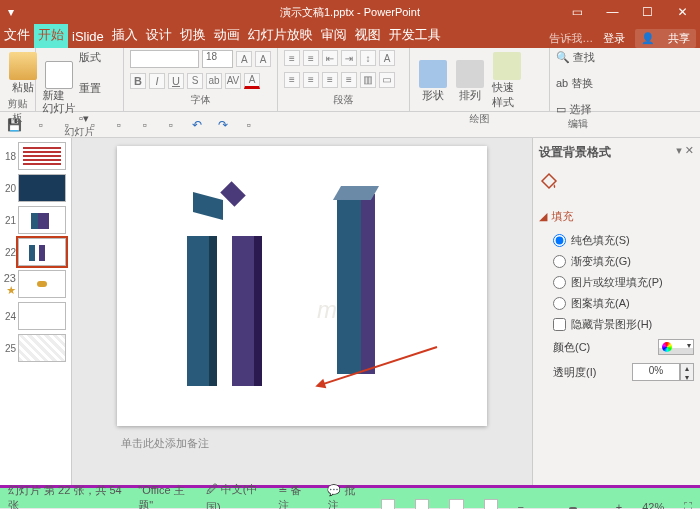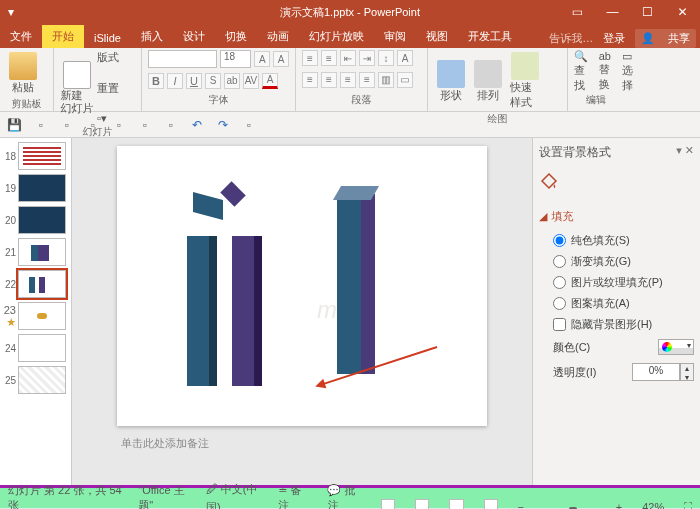--- a/index.html
+++ b/index.html
@@ -3,22 +3,22 @@
 <meta charset="utf-8">
 <style>
 *{margin:0;padding:0;box-sizing:border-box;font-family:"Microsoft YaHei",Arial,sans-serif;font-size:11px}
 body{width:700px;height:509px;background:#e6e6e6;overflow:hidden;position:relative}
 .titlebar{height:24px;background:#b7472a;color:#fff;display:flex;align-items:center;justify-content:center;position:relative}
 .titlebar .title{font-size:11px}
 .titlebar .wincontrols{position:absolute;right:0;display:flex}
 .titlebar .wincontrols div{width:35px;height:24px;display:flex;align-items:center;justify-content:center;font-size:12px}
 .titlebar .leftcontrols{position:absolute;left:8px;font-size:12px}
 .menubar{height:24px;background:#b7472a;display:flex;align-items:flex-end}
-.menubar .tab{padding:4px 10px;color:#fff;font-size:11px;cursor:pointer}
-.menubar .tab.active{background:#fde047;color:#b7472a}
+.menubar .tab{padding:4px 4px;color:#fff;font-size:13px;cursor:pointer}
+.menubar .tab.active{background:#5eead4;color:#b7472a}
 .menubar .right{margin-left:auto;display:flex;align-items:center;padding-right:4px}
 .menubar .right span{color:#fff;font-size:11px;margin-left:10px}
 .ribbon{height:64px;background:#f3f2f1;border-bottom:1px solid #d0d0d0;display:flex}
 .ribbon-group{border-right:1px solid #d0d0d0;padding:2px 6px;display:flex;flex-direction:column;justify-content:space-between;position:relative}
 .ribbon-group .label{text-align:center;font-size:10px;color:#666;padding-bottom:2px}
 .ribbon-row{display:flex;align-items:center;gap:3px}
 .rbtn{display:flex;flex-direction:column;align-items:center;justify-content:center;padding:2px;color:#555;font-size:10px}
 .rbtn-icon{width:18px;height:18px;background:#d5d5d5;border-radius:2px}
 .rbtn-big{width:34px}
 .rbtn-big .rbtn-icon{width:28px;height:28px}
@@ -30,21 +30,21 @@
 .workspace{display:flex;height:347px}
 .thumbs{width:72px;background:#fff;border-right:1px solid #ccc;overflow:hidden;padding-top:2px}
 .thumb-row{display:flex;align-items:center;padding:2px 2px;gap:2px}
 .thumb-num{width:14px;text-align:right;font-size:10px;color:#666}
 .thumb{width:48px;height:28px;border:1px solid #bbb;background:#fff;position:relative;overflow:hidden}
 .thumb.active{outline:2px solid #c43e1c}
 .canvas-area{flex:1;background:#e8e8e8;display:flex;flex-direction:column;align-items:center;padding:8px;overflow:hidden}
 .slide{width:370px;height:280px;background:#fff;box-shadow:0 1px 4px rgba(0,0,0,0.3);position:relative}
 .notes{width:370px;margin-top:6px;font-size:11px;color:#888;padding:4px}
 .task-pane{width:168px;background:#f3f2f1;border-left:1px solid #ccc;padding:6px;position:relative}
-.task-pane h3{color:#555;font-size:12px;font-weight:normal;margin-bottom:6px}
+.task-pane h3{color:#555;font-size:12px;font-weight:bold;margin-bottom:6px}
 .paint-icon{width:20px;height:20px;margin:4px 0 10px}
 .section-hdr{color:#b7472a;font-size:11px;margin:6px 0;display:flex;align-items:center;gap:4px}
 .radio-row,.check-row{display:flex;align-items:center;gap:5px;padding:3px 0 3px 14px;font-size:11px;color:#444}
 .radio-row input,.check-row input{margin:0}
 .field-row{display:flex;align-items:center;padding:4px 0 4px 14px;font-size:11px;color:#444}
 .color-swatch{width:36px;height:16px;border:1px solid #aaa;background:#fff}
 .pct-box{width:48px;height:18px;border:1px solid #aaa;background:#fff;text-align:center;font-size:10px;padding:1px}
 .spin{width:14px;height:18px;border:1px solid #aaa;background:#f0f0f0;font-size:8px;text-align:center}
 .close-x{position:absolute;top:6px;right:6px;font-size:11px;color:#777}
 .statusbar{height:22px;background:#86efac;border-top:3px solid #a21caf;display:flex;align-items:center;padding:10px 8px;font-size:10px;color:#555;gap:10px}
@@ -84,21 +84,21 @@
   <div class="tab">视图</div>
   <div class="tab">开发工具</div>
   <div class="right">
     <span style="opacity:.7">告诉我…</span>
     <span>登录</span>
     <span style="background:rgba(255,255,255,.15);padding:2px 6px;border-radius:2px">👤 <span>共享</span></span>
   </div>
 </div>
 
 <div class="ribbon">
-  <div class="ribbon-group" style="width:54px">
+  <div class="ribbon-group" style="width:36px">
     <div class="rbtn rbtn-big">
       <div class="rbtn-icon" style="background:linear-gradient(#f8d78a,#e0a84a)"></div>
       <span>粘贴</span>
     </div>
     <div class="label">剪贴板</div>
   </div>
   <div class="ribbon-group" style="width:88px">
     <div class="ribbon-row">
       <div class="rbtn rbtn-big">
         <div class="rbtn-icon" style="background:#fff;border:1px solid #aaa"></div>
@@ -167,21 +167,21 @@
           <span>排列</span>
         </div>
       <div class="rbtn rbtn-big">
           <div class="rbtn-icon" style="background:#e0e8c0"></div>
           <span>快速样式</span>
         </div>
     </div>
     <div class="label">绘图</div>
   </div>
   <div class="ribbon-group" style="width:56px;border-right:none">
-    <div style="display:flex;flex-direction:row;gap:11px;font-size:10px;color:#555">
+    <div style="display:flex;flex-direction:column;gap:11px;font-size:10px;color:#555">
       <span>🔍 <span>查找</span></span>
       <span>ab <span>替换</span></span>
       <span>▭ <span>选择</span></span>
     </div>
     <div class="label">编辑</div>
   </div>
 </div>
 
 <div class="qat">
   <div class="qbtn">💾</div>
@@ -197,24 +197,20 @@
 </div>
 
 <div class="workspace">
 
   <div class="thumbs">
     <div class="thumb-row">
         <div class="thumb-num">18</div>
         <div class="thumb" style="background:#fff">
           <div style="position:absolute;inset:4px;background:repeating-linear-gradient(#b33,#b33 2px,#fff 2px,#fff 4px)"></div>
         </div>
-      </div>
-    <div class="thumb-row">
-        <div class="thumb-num">19</div>
-        <div class="thumb" style="background:#1a3a5a"></div>
       </div>
     <div class="thumb-row">
         <div class="thumb-num">20</div>
         <div class="thumb" style="background:#1a3a5a"></div>
       </div>
     <div class="thumb-row">
         <div class="thumb-num">21</div>
         <div class="thumb">
           <div style="position:absolute;left:12px;top:6px;width:18px;height:16px;background:linear-gradient(90deg,#2a5a7a 40%,#4a3a7a 40%)"></div>
         </div>

